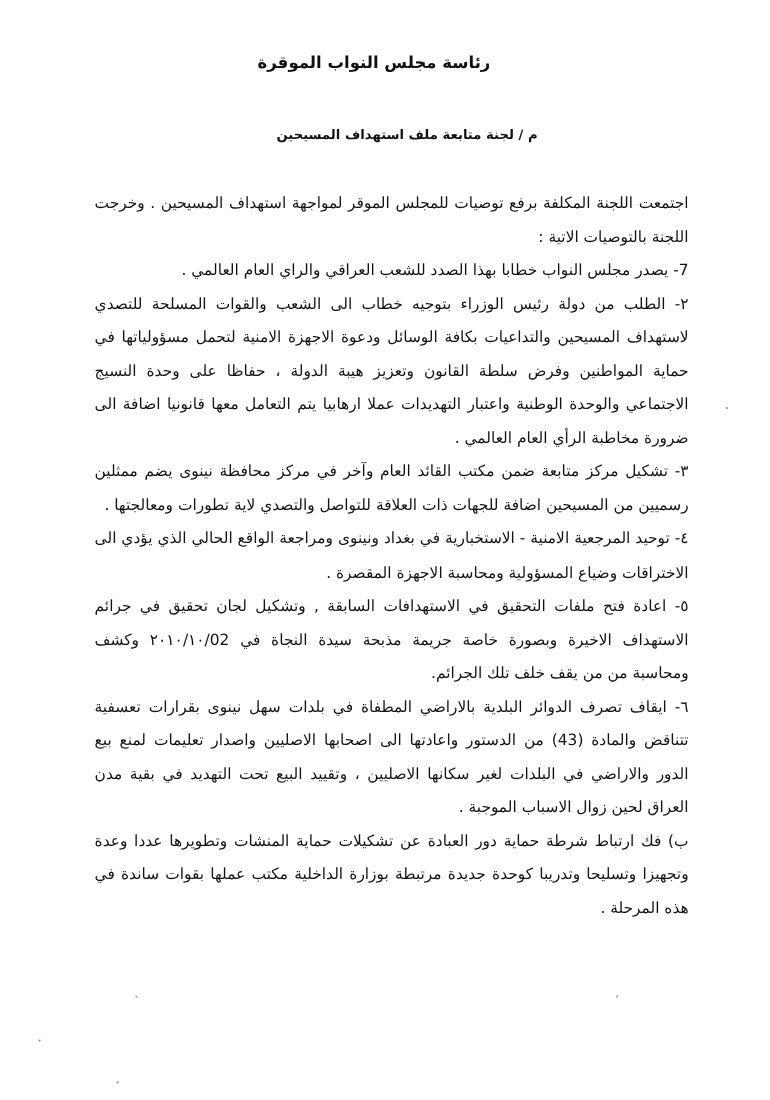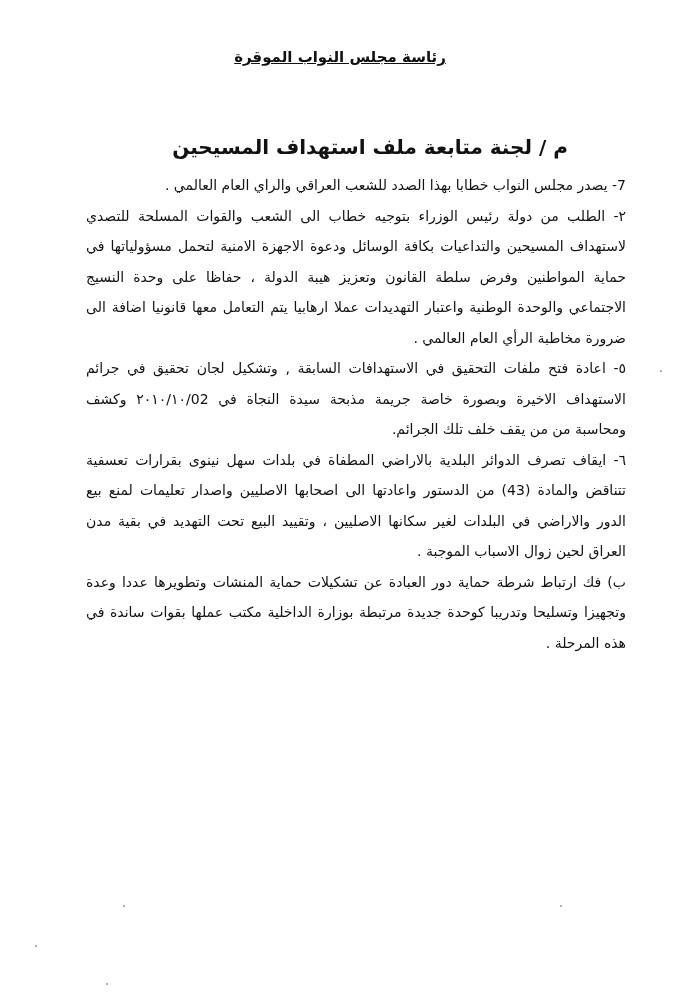--- a/index.html
+++ b/index.html
@@ -23,32 +23,30 @@
     }
     .header-title {
       position: absolute;
       top: 48px;
       left: 0; right: 0;
       text-align: center;
       direction: rtl;
       font-size: 15px;
       font-weight: bold;
       padding-right: 20px;
-      text-decoration: underline;
     }
     .subject {
       position: absolute;
       top: 115px;
       left: 0; right: 0;
       text-align: center;
       direction: rtl;
-      font-size: 20px;
+      font-size: 12px;
       font-weight: bold;
       padding-left: 40px;
-      margin-top: 20px;
     }
     .body-text {
       position: absolute;
       top: 170px;
       left: 86px;
       width: 540px;
       direction: rtl;
       text-align: justify;
       font-size: 14px;
       line-height: 30.5px;
@@ -70,22 +68,25 @@
 </head>
 <body>
 
 <div class="page">
 
   <div class="header-title">رئاسة مجلس النواب الموقرة</div>
 
   <div class="subject">م / لجنة متابعة ملف استهداف المسيحين</div>
 
   <div class="body-text">
+    <p class="para intro">اجتمعت اللجنة المكلفة برفع توصيات للمجلس الموقر لمواجهة استهداف المسيحين . وخرجت اللجنة بالتوصيات الاتية :</p>
     <p class="para">7- يصدر مجلس النواب خطابا بهذا الصدد للشعب العراقي والراي العام العالمي .</p>
     <p class="para">٢- الطلب من دولة رئيس الوزراء بتوجيه خطاب الى الشعب والقوات المسلحة للتصدي لاستهداف المسيحين والتداعيات بكافة الوسائل ودعوة الاجهزة الامنية لتحمل مسؤولياتها في حماية المواطنين وفرض سلطة القانون وتعزيز هيبة الدولة ، حفاظا على وحدة النسيج الاجتماعي والوحدة الوطنية واعتبار التهديدات عملا ارهابيا يتم التعامل معها قانونيا اضافة الى ضرورة مخاطبة الرأي العام العالمي .</p>
+    <p class="para">٣- تشكيل مركز متابعة ضمن مكتب القائد العام وآخر في مركز محافظة نينوى يضم ممثلين رسميين من المسيحين اضافة للجهات ذات العلاقة للتواصل والتصدي لاية تطورات ومعالجتها .</p>
+    <p class="para">٤- توحيد المرجعية الامنية - الاستخبارية في بغداد ونينوى ومراجعة الواقع الحالي الذي يؤدي الى الاختراقات وضياع المسؤولية ومحاسبة الاجهزة المقصرة .</p>
     <p class="para">٥- اعادة فتح ملفات التحقيق في الاستهدافات السابقة , وتشكيل لجان تحقيق في جرائم الاستهداف الاخيرة وبصورة خاصة جريمة مذبحة سيدة النجاة في ٢٠١٠/١٠/02 وكشف ومحاسبة من من يقف خلف تلك الجرائم.</p>
     <p class="para">٦- ايقاف تصرف الدوائر البلدية بالاراضي المطفاة في بلدات سهل نينوى بقرارات تعسفية تتناقض والمادة (43) من الدستور واعادتها الى اصحابها الاصليين واصدار تعليمات لمنع بيع الدور والاراضي في البلدات لغير سكانها الاصليين ، وتقييد البيع تحت التهديد في بقية مدن العراق لحين زوال الاسباب الموجبة .</p>
     <p class="para">ب) فك ارتباط شرطة حماية دور العبادة عن تشكيلات حماية المنشات وتطويرها عددا وعدة وتجهيزا وتسليحا وتدريبا كوحدة جديدة مرتبطة بوزارة الداخلية مكتب عملها بقوات ساندة في هذه المرحلة .</p>
   </div>
 
   <span class="speck" style="left:123px;top:905px;"></span>
   <span class="speck" style="left:35px;top:945px;"></span>
   <span class="speck" style="left:106px;top:983px;"></span>
   <span class="speck" style="left:660px;top:370px;"></span>
   <span class="speck" style="left:560px;top:905px;"></span>

